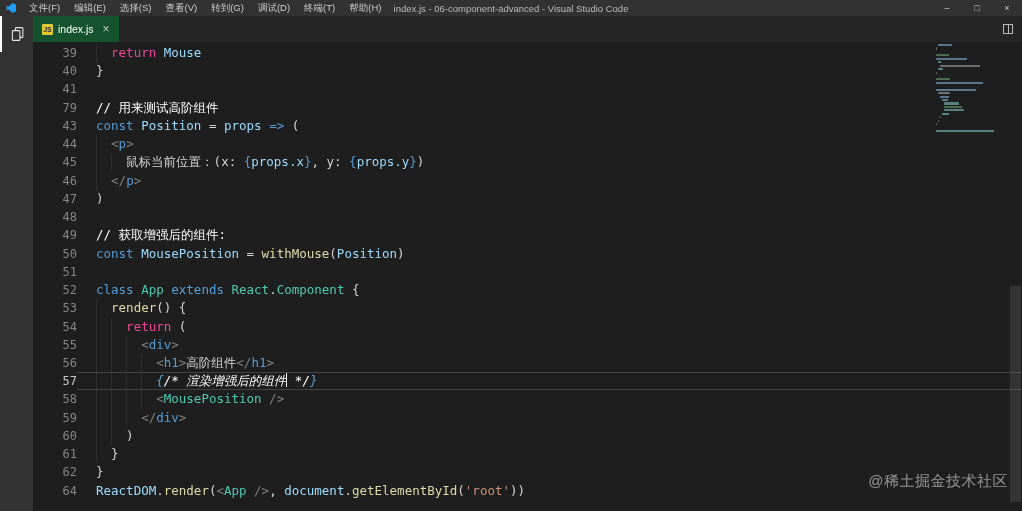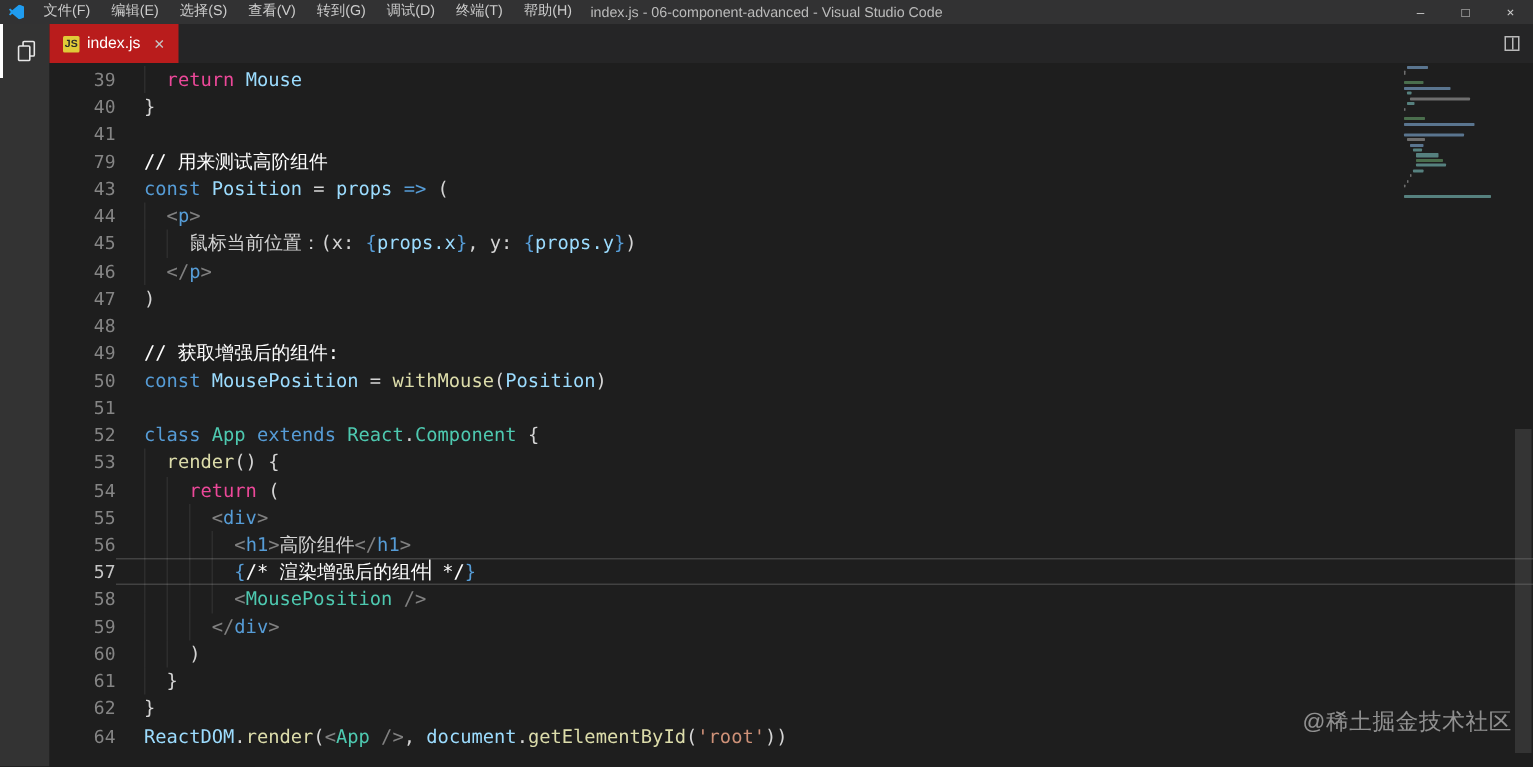--- a/index.html
+++ b/index.html
@@ -19,38 +19,38 @@
   .ctrl { width:30px; text-align:center; line-height:16px; font-size:9px; color:#cccccc; }
 
   
   .main { flex:1; display:flex; min-height:0; }
   .activitybar { width:33px; background:#333333; flex:none; }
   .activity-item { height:36px; display:flex; align-items:center; justify-content:center;
                    border-left:2px solid #ffffff; }
 
   .editor-col { flex:1; display:flex; flex-direction:column; min-width:0; }
   .tabbar { height:26px; background:#252526; display:flex; align-items:stretch; position:relative; flex:none; }
-  .tab { display:flex; align-items:center; gap:5px; padding:0 9px; background:#b91c1c;
+  .tab { display:flex; align-items:center; gap:5px; padding:0 9px; background:#14532d;
          color:#ffffff; font-size:10.5px; }
   .js-badge { width:11px; height:11px; background:#e0ca38; color:#2b2b2b; font-size:7px;
               font-weight:bold; line-height:11px; text-align:center; border-radius:1px; flex:none; }
   .tab-close { color:#c5c5c5; font-size:12px; margin-left:4px; }
   .tab-actions { position:absolute; right:9px; top:0; height:100%; display:flex; align-items:center; }
   .split-icon { width:10px; height:10px; border:1px solid #b9b9b9; position:relative; display:inline-block; }
   .split-icon::after { content:""; position:absolute; left:4px; top:0; bottom:0; width:1px; background:#b9b9b9; }
 
   
   .editor { flex:1; position:relative; overflow:hidden; background:#1e1e1e; min-height:0; }
   .code-lines { position:absolute; inset:0; padding-top:2px;
                 font-family:"DejaVu Sans Mono", monospace; font-size:12.5px; }
   .code-row { display:flex; height:18.24px; line-height:18.24px; white-space:pre; }
   .gutter { width:44px; text-align:right; color:#858585; flex:none; font-size:12px; }
   .code-cell { flex:1; padding-left:19px; position:relative; min-width:0; height:100%; }
   .code-row.current .gutter { color:#c6c6c6;padding-left:29px; }
-  .code-row.current .code-cell { box-shadow: inset 0 1px 0 rgba(255,255,255,0.16), inset 0 -1px 0 rgba(255,255,255,0.16); }
+  .code-row.current .code-cell { box-shadow: inset 0 1px 0 rgba(255,255,255,0.16), inset 0 -1px 0 rgba(255,255,255,0.16); font-style: italic; }
   .guide { position:absolute; top:0; bottom:0; width:1px; background:rgba(255,255,255,0.07); }
 
   .s-d    { color:#d4d4d4; }
   .s-kw   { color:#569cd6; }
   .s-ctrl { color:#ec4899; }
   .s-var  { color:#9cdcfe; }
   .s-func { color:#dcdcaa; }
   .s-type { color:#4ec9b0; }
   .s-com  { color:#ffffff; }
   .s-str  { color:#ce9178; }

